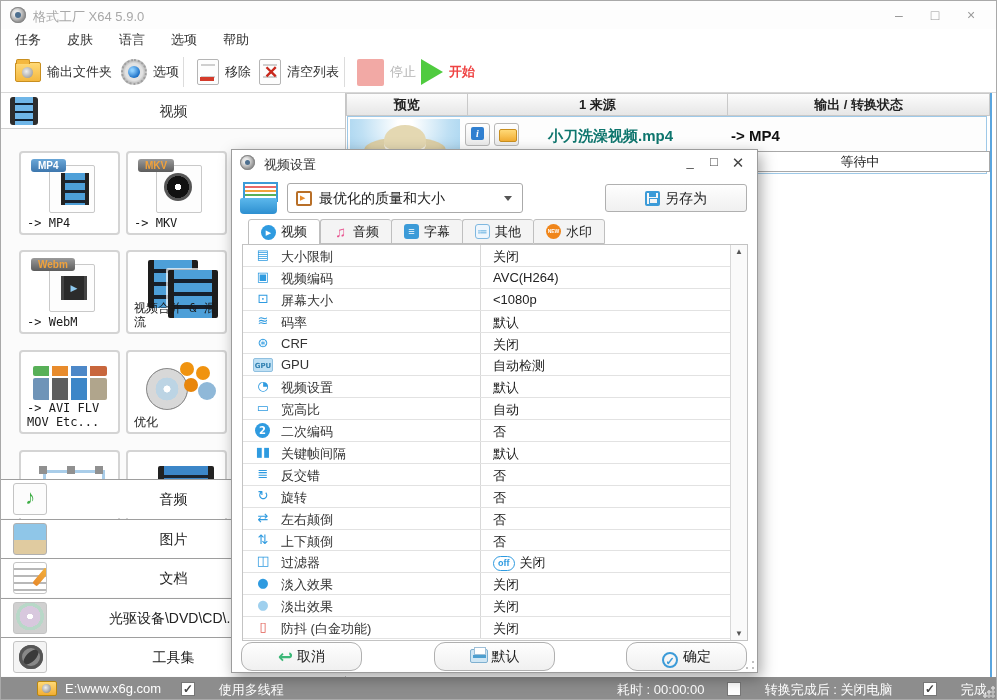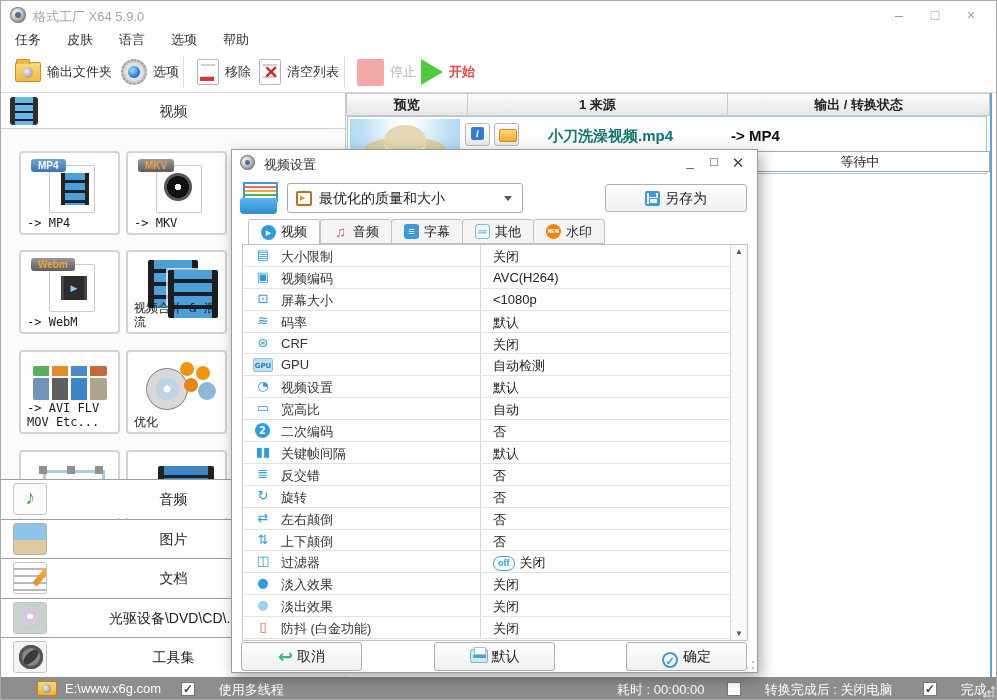--- a/index.html
+++ b/index.html
@@ -158,21 +158,21 @@
   .ic-blue { color:#2f9be0; } .ic-lightblue { color:#9fd0ee; } .ic-red { color:#e05a50; }
   .ic-gpu { background:#bfe0f4; color:#2f7fb0; font-size:7px; font-weight:bold; line-height:14px; height:14px; width:20px; top:4px; border-radius:2px; border:1px solid #8fc0e0; }
   .ic-circle2 { background:#2f9be0; color:#fff; border-radius:50%; width:15px; height:15px; line-height:15px; font-size:10px; font-weight:bold; left:12px; top:3px; }
   .tlabel { position:absolute; left:38px; top:3px; color:#333; }
   .tvalue { position:absolute; left:250px; top:3px; color:#222; display:flex; align-items:center; gap:5px; }
   .offpill { display:inline-block; border:1.5px solid #2f9be0; color:#2f9be0; border-radius:9px; font-size:9px; font-weight:bold; padding:0 4px; line-height:13px; }
   .sscroll { position:absolute; right:0; top:0; width:17px; height:100%; background:#fafafa; border-left:1px solid #d8d8d8; }
   .sscroll .up { position:absolute; top:2px; left:0; width:100%; text-align:center; font-size:8px; color:#555; }
   .sscroll .dn { position:absolute; bottom:2px; left:0; width:100%; text-align:center; font-size:8px; color:#555; }
 
-  .dbtn { position:absolute; top:492px; width:121px; height:29px; background:linear-gradient(#fefefe,#f0f0f0); border:1px solid #b0b0b0; border-radius:3px; text-align:center; font-size:14px; color:#222; line-height:27px; }
+  .dbtn { position:absolute; top:492px; width:121px; height:29px; background:linear-gradient(#fefefe,#f0f0f0); border:1px solid #b0b0b0; border-radius:11px; text-align:center; font-size:14px; color:#222; line-height:27px; }
   .db-cancel { left:9px; } .db-default { left:202px; } .db-ok { left:394px; }
   .cancel-arrow { color:#3cb878; font-size:18px; font-weight:bold; vertical-align:-2px; margin-right:4px; font-family:"DejaVu Sans", sans-serif; }
   .default-ico { display:inline-block; width:18px; height:14px; background:#cfe6f4; border:1px solid #7fb0d0; border-radius:2px; position:relative; vertical-align:-2px; margin-right:4px; }
   .default-ico::before { content:""; position:absolute; left:3px; top:-3px; width:10px; height:6px; background:#fff; border:1px solid #9fc0d8; }
   .default-ico::after { content:""; position:absolute; left:2px; top:5px; width:13px; height:3px; background:#4d9fd0; }
   .ok-ico { display:inline-block; width:16px; height:16px; border:2px solid #3c9bd8; border-radius:50%; color:#3c9bd8; font-size:11px; font-weight:bold; line-height:15px; vertical-align:-4px; margin-right:5px; }
   .dgrip { position:absolute; right:2px; bottom:2px; width:10px; height:10px;
     background:radial-gradient(circle at 8px 2px, #c0c0c0 1px, transparent 1.5px), radial-gradient(circle at 8px 8px, #c0c0c0 1px, transparent 1.5px), radial-gradient(circle at 2px 8px, #c0c0c0 1px, transparent 1.5px); }
 </style>
 </head>

